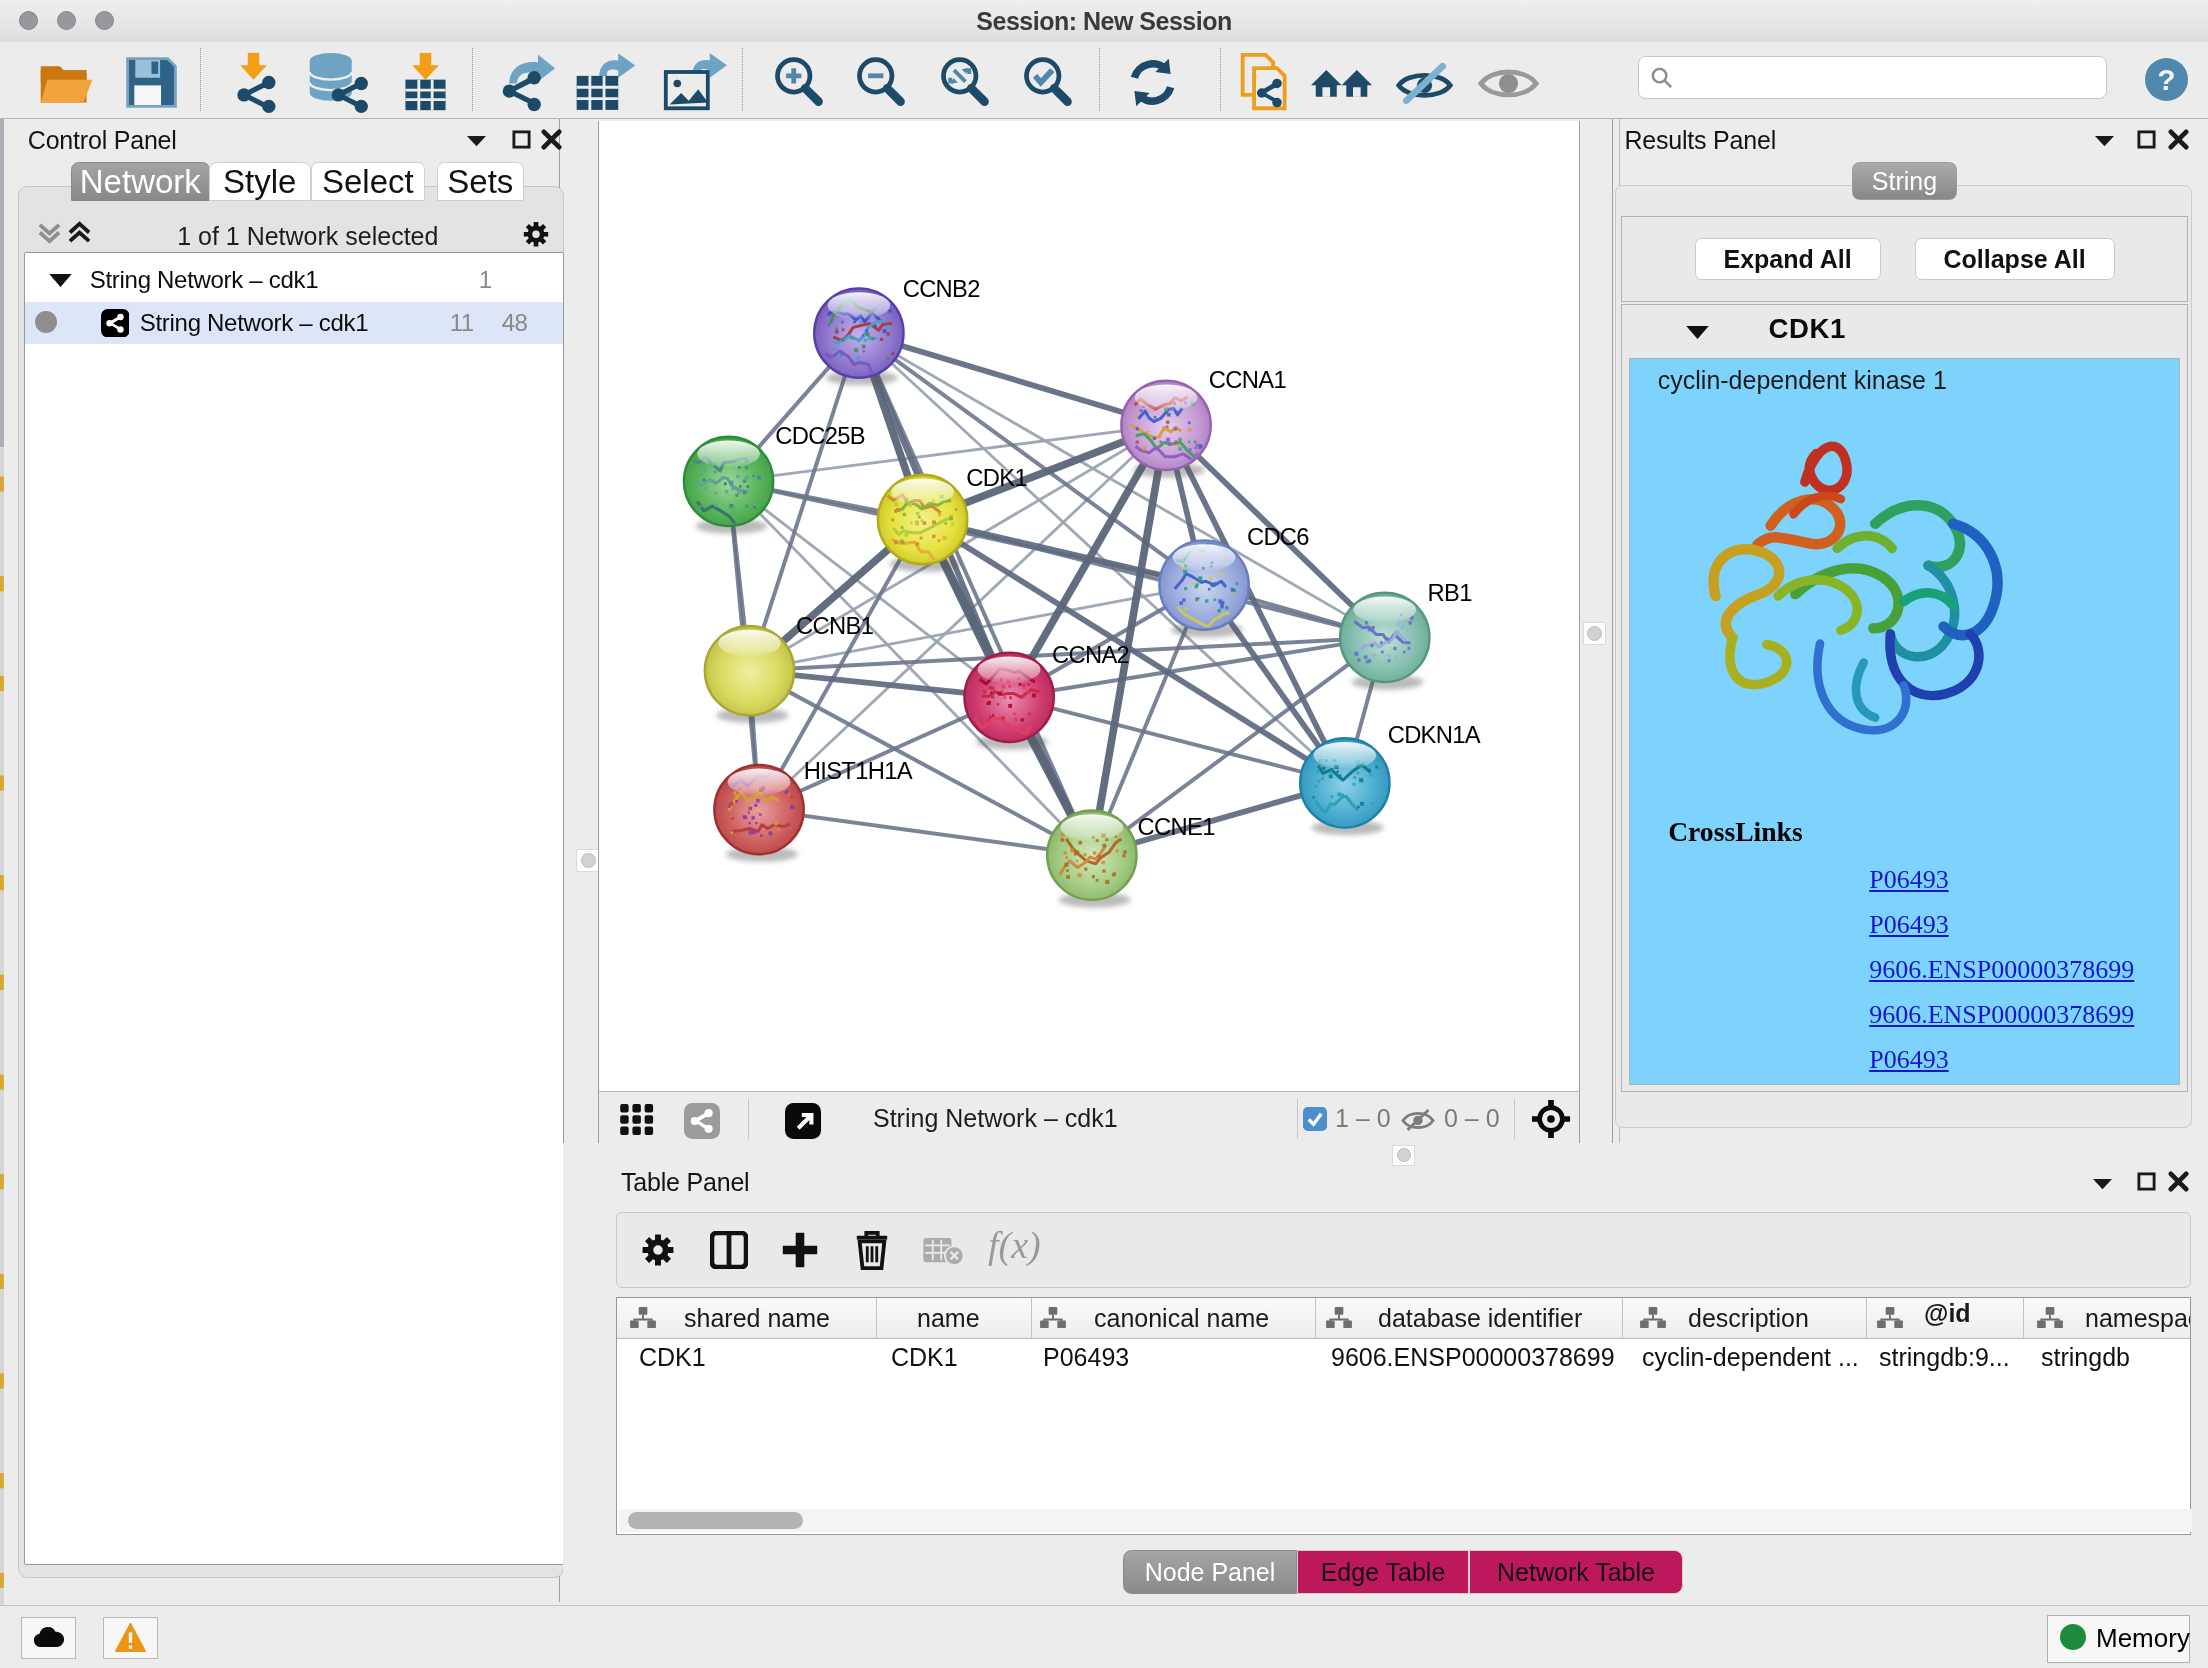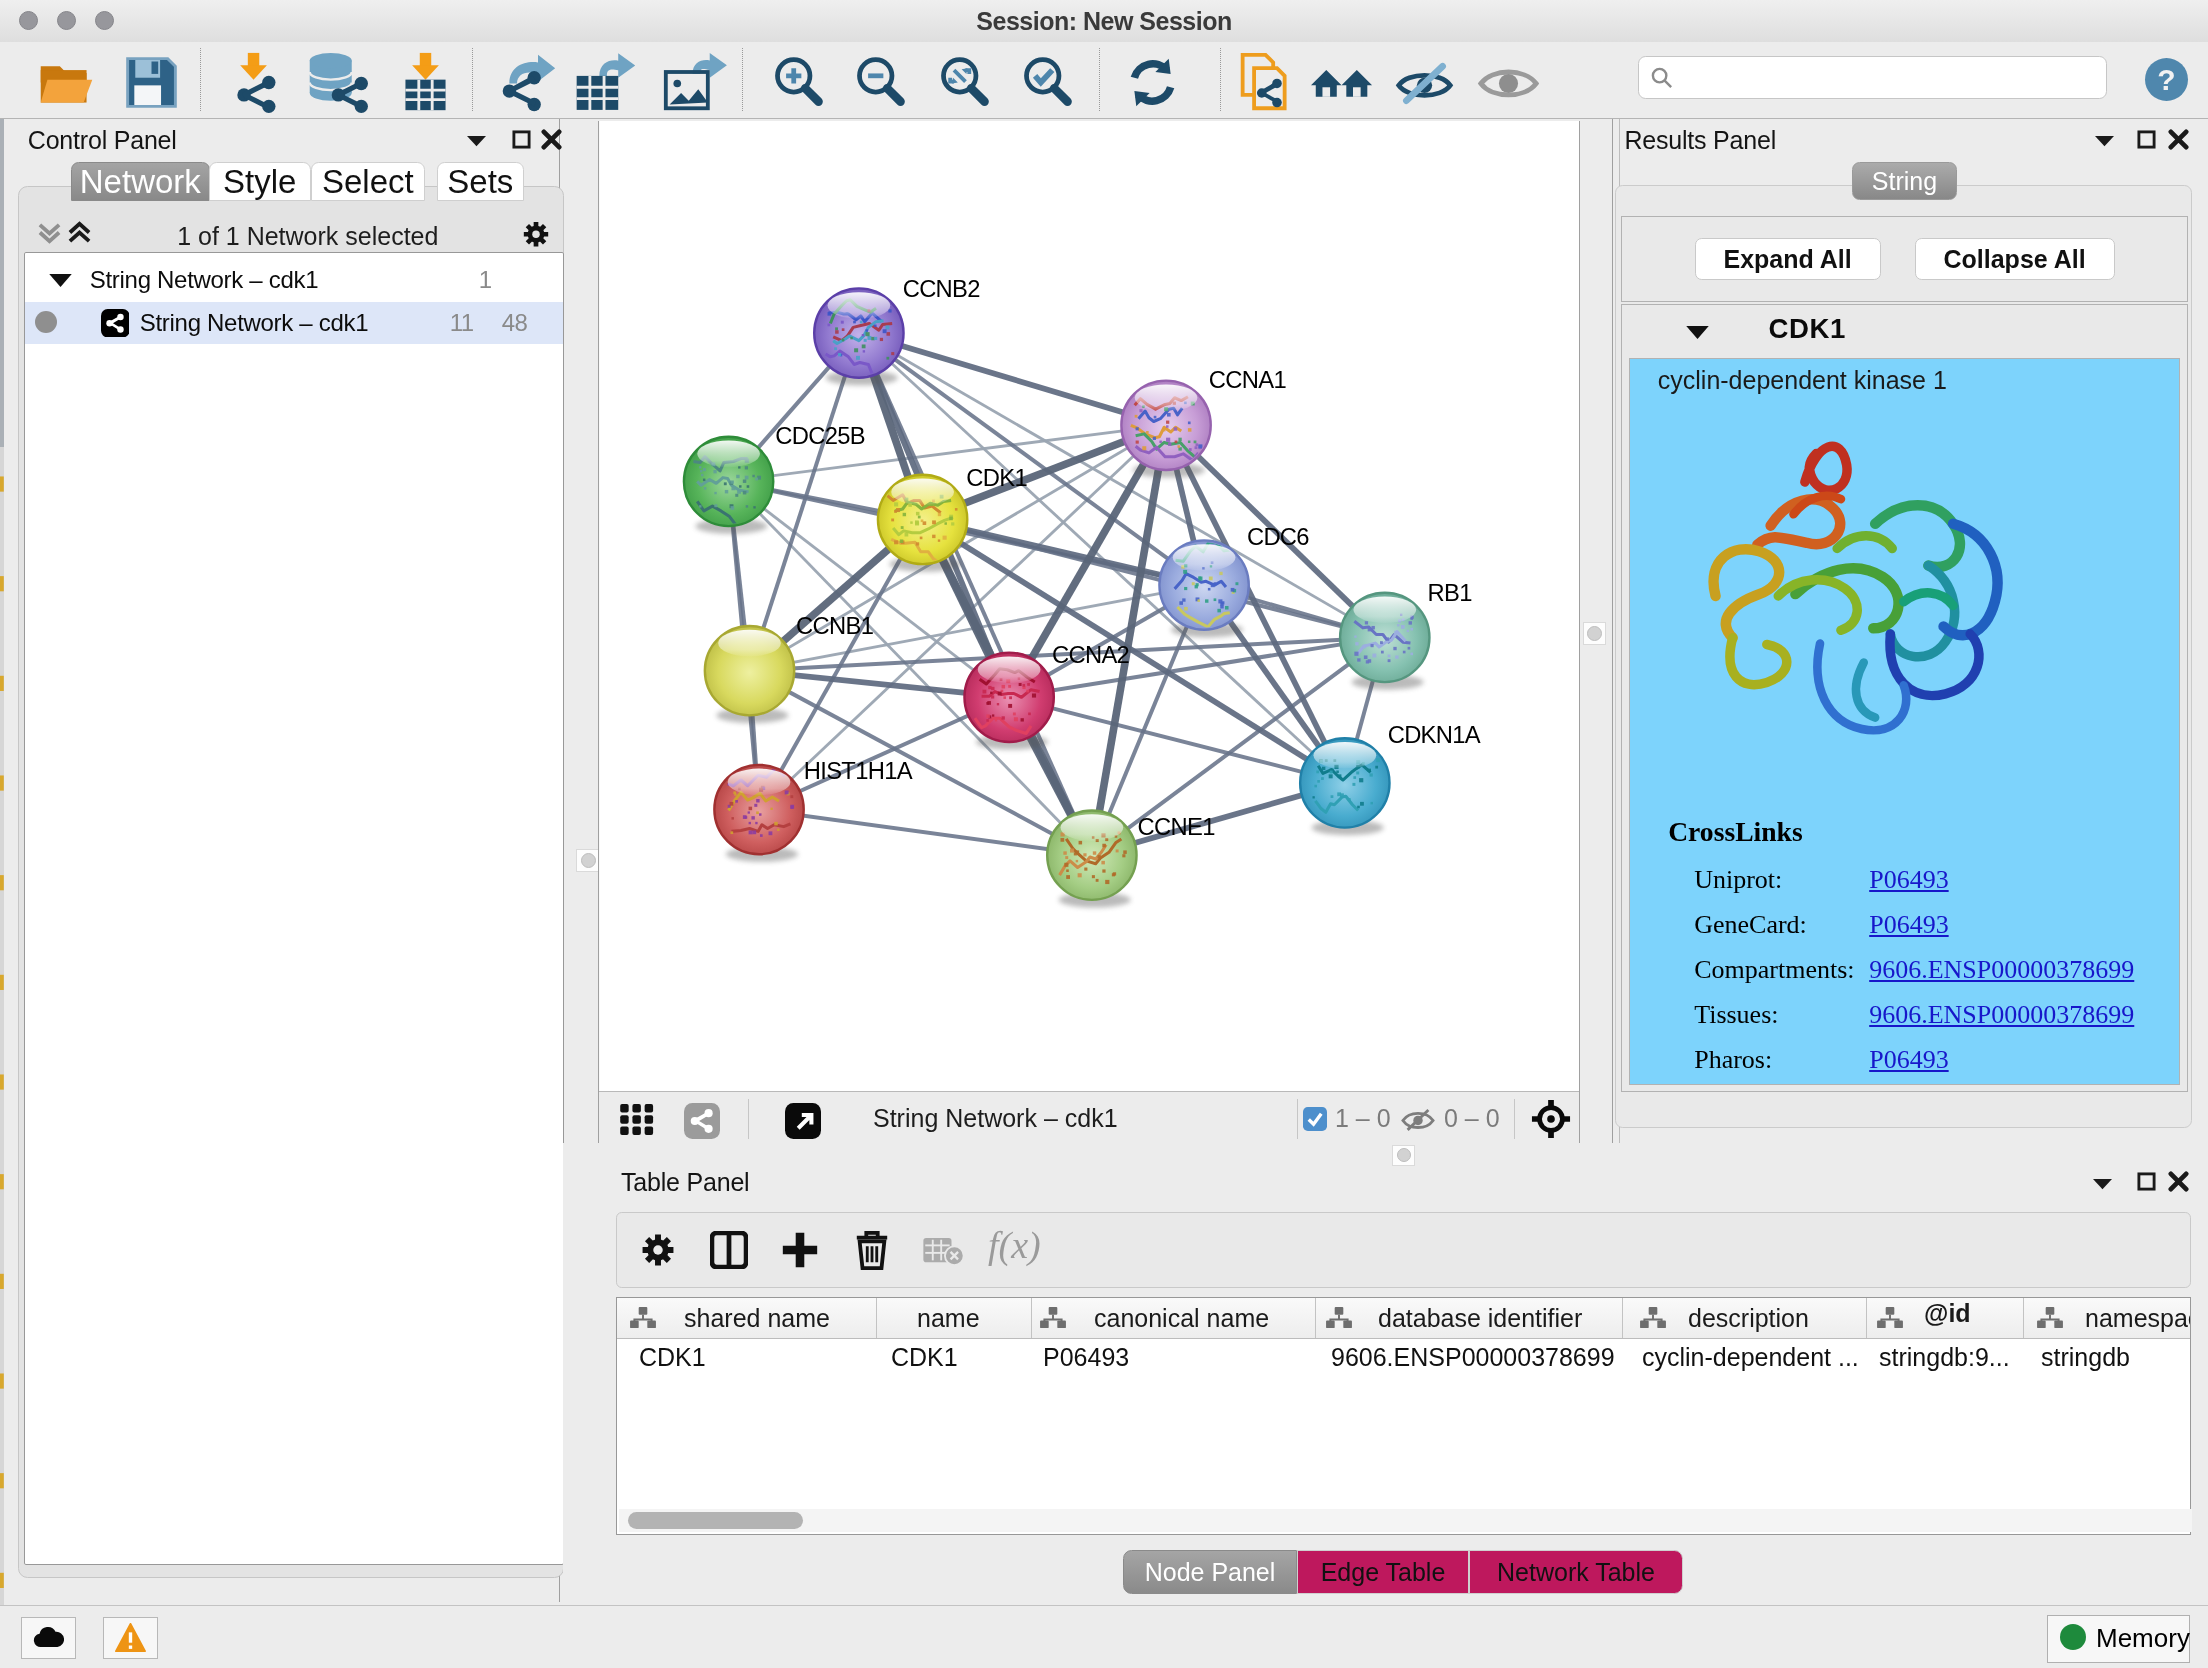--- a/index.html
+++ b/index.html
@@ -997,23 +997,20 @@
           <path d="M238 220 C234 266 260 292 296 283 C332 274 340 238 322 220" stroke="#2040b0" stroke-width="10"></path>
           <path d="M164 230 C154 276 172 312 208 320 C244 328 262 300 252 274" stroke="#3070d0" stroke-width="9"></path>
           <path d="M182 130 C200 112 226 112 240 130" stroke="#70b030" stroke-width="10"></path>
           <path d="M120 180 C140 160 170 158 190 172 C210 186 206 210 186 216" stroke="#88b428" stroke-width="10"></path>
           <path d="M210 250 C196 276 200 300 222 308" stroke="#2898b8" stroke-width="9"></path>
           <path d="M252 186 C270 172 292 174 304 190" stroke="#18a078" stroke-width="10"></path>
           <path d="M136 94 C150 76 170 70 186 78" stroke="#cc4818" stroke-width="9"></path>
         </g>
       </svg>
       <div style="position:absolute;left:38px;top:457px;font-family:'Liberation Serif',serif;font-size:27.6px;font-weight:bold;color:#000;">CrossLinks</div>
-      <div style="position:absolute;left:64px;top:498px;font-family:'Liberation Serif',serif;font-size:26px;color:#000;line-height:45px;">
-        Uniprot:<br>GeneCard:<br>Compartments:<br>Tissues:<br>Pharos:
-      </div>
       <div style="position:absolute;left:239px;top:498px;font-family:'Liberation Serif',serif;font-size:26px;color:#1717ca;line-height:45px;text-decoration:underline;">
         P06493<br>P06493<br>9606.ENSP00000378699<br>9606.ENSP00000378699<br>P06493
       </div>
     </div>
   </div>
 </div>
 
 <div class="abs" style="left:1583px;top:622px;width:23px;height:23px;background:#fdfdfd;border:1px solid #dadada;"></div>
 <div class="abs" style="left:1587px;top:626px;width:15px;height:15px;border-radius:50%;background:#d2d2d2;border:1px solid #bdbdbd;"></div>
 

